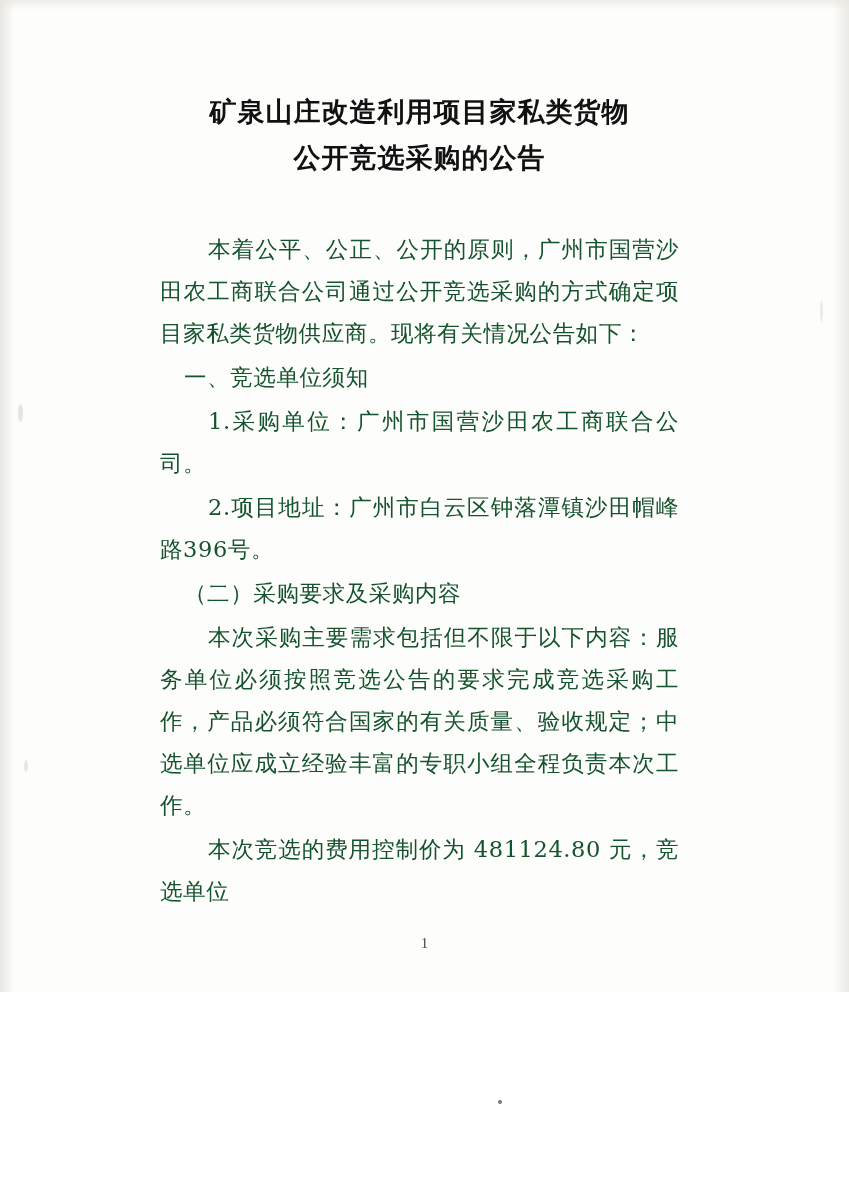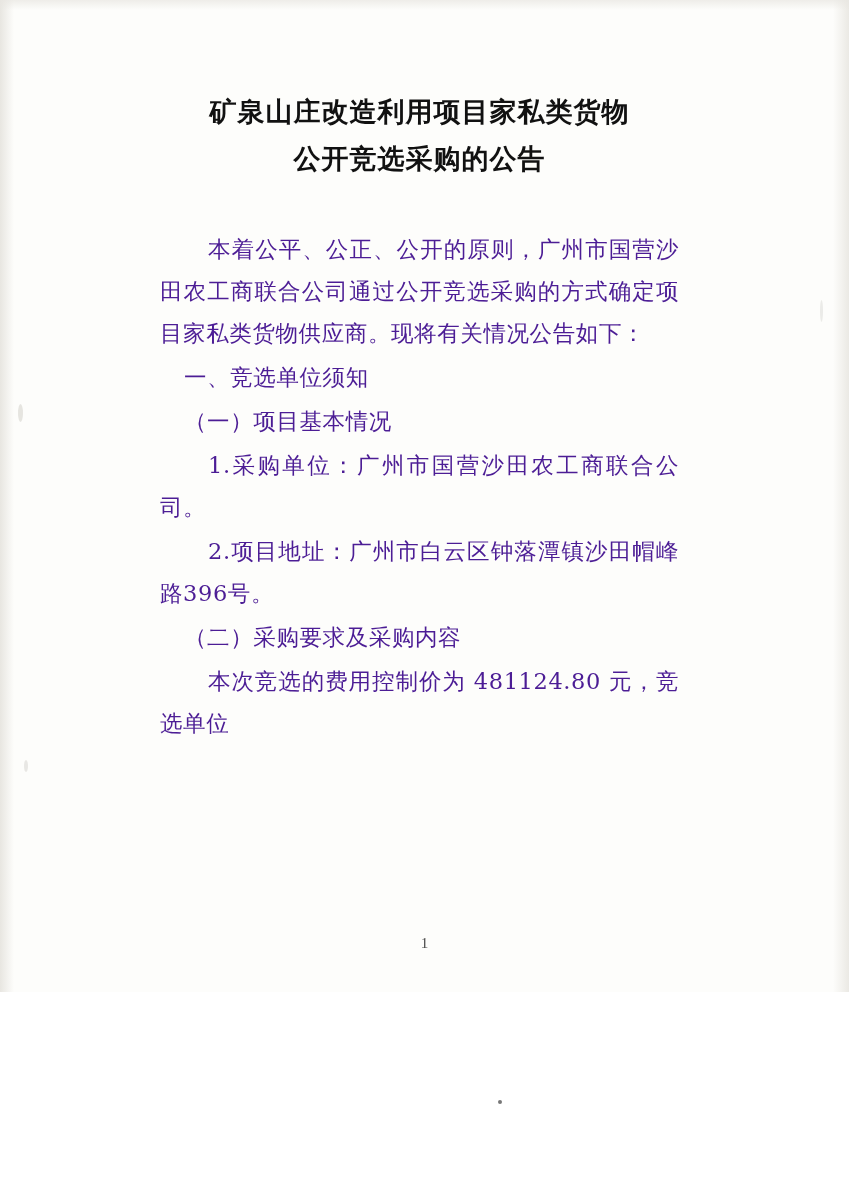--- a/index.html
+++ b/index.html
@@ -52,32 +52,33 @@
     text-align: center;
     font-weight: bold;
     font-size: 27px;
     line-height: 47px;
     letter-spacing: 1px;
     margin: 0 0 10px 0;
     color: #111;
   }
   .doc-title .line2 {
     display: block;
+    font-family: Liberation Serif, serif;
   }
   .body-block {
     margin-top: 46px;
   }
   p.para {
     margin: 0 0 2px 0;
     font-size: 22.5px;
     line-height: 42px;
     letter-spacing: 0.6px;
     text-align: justify;
     text-justify: inter-ideograph;
-    color: #4c1d95;
+    color: #14532d;
   }
   p.indent2 {
     text-indent: 48px;
   }
   p.indent1 {
     text-indent: 24px;
   }
   p.tight {
     margin-bottom: 0;
   }
@@ -116,23 +117,23 @@
   <div class="speck" style="left:820px;top:300px;width:3px;height:22px;opacity:.25"></div>
 
   <h1 class="doc-title">
     <span class="line1">矿泉山庄改造利用项目家私类货物</span>
     <span class="line2">公开竞选采购的公告</span>
   </h1>
 
   <div class="body-block">
     <p class="para indent2">本着公平、公正、公开的原则，广州市国营沙田农工商联合公司通过公开竞选采购的方式确定项目家私类货物供应商。现将有关情况公告如下：</p>
     <p class="para indent1">一、竞选单位须知</p>
-    <p class="para indent1">（一）项目基本情况</p>
     <p class="para indent2">1.采购单位：广州市国营沙田农工商联合公司。</p>
     <p class="para indent2">2.项目地址：广州市白云区钟落潭镇沙田帽峰路396号。</p>
     <p class="para indent1">（二）采购要求及采购内容</p>
+    <p class="para indent2">本次采购主要需求包括但不限于以下内容：服务单位必须按照竞选公告的要求完成竞选采购工作，产品必须符合国家的有关质量、验收规定；中选单位应成立经验丰富的专职小组全程负责本次工作。</p>
     <p class="para indent2 tight">本次竞选的费用控制价为 481124.80 元，竞选单位</p>
   </div>
 
   <div class="stray-dot"></div>
 
   <div class="page-number">1</div>
 </div>
 
 </body></html>

